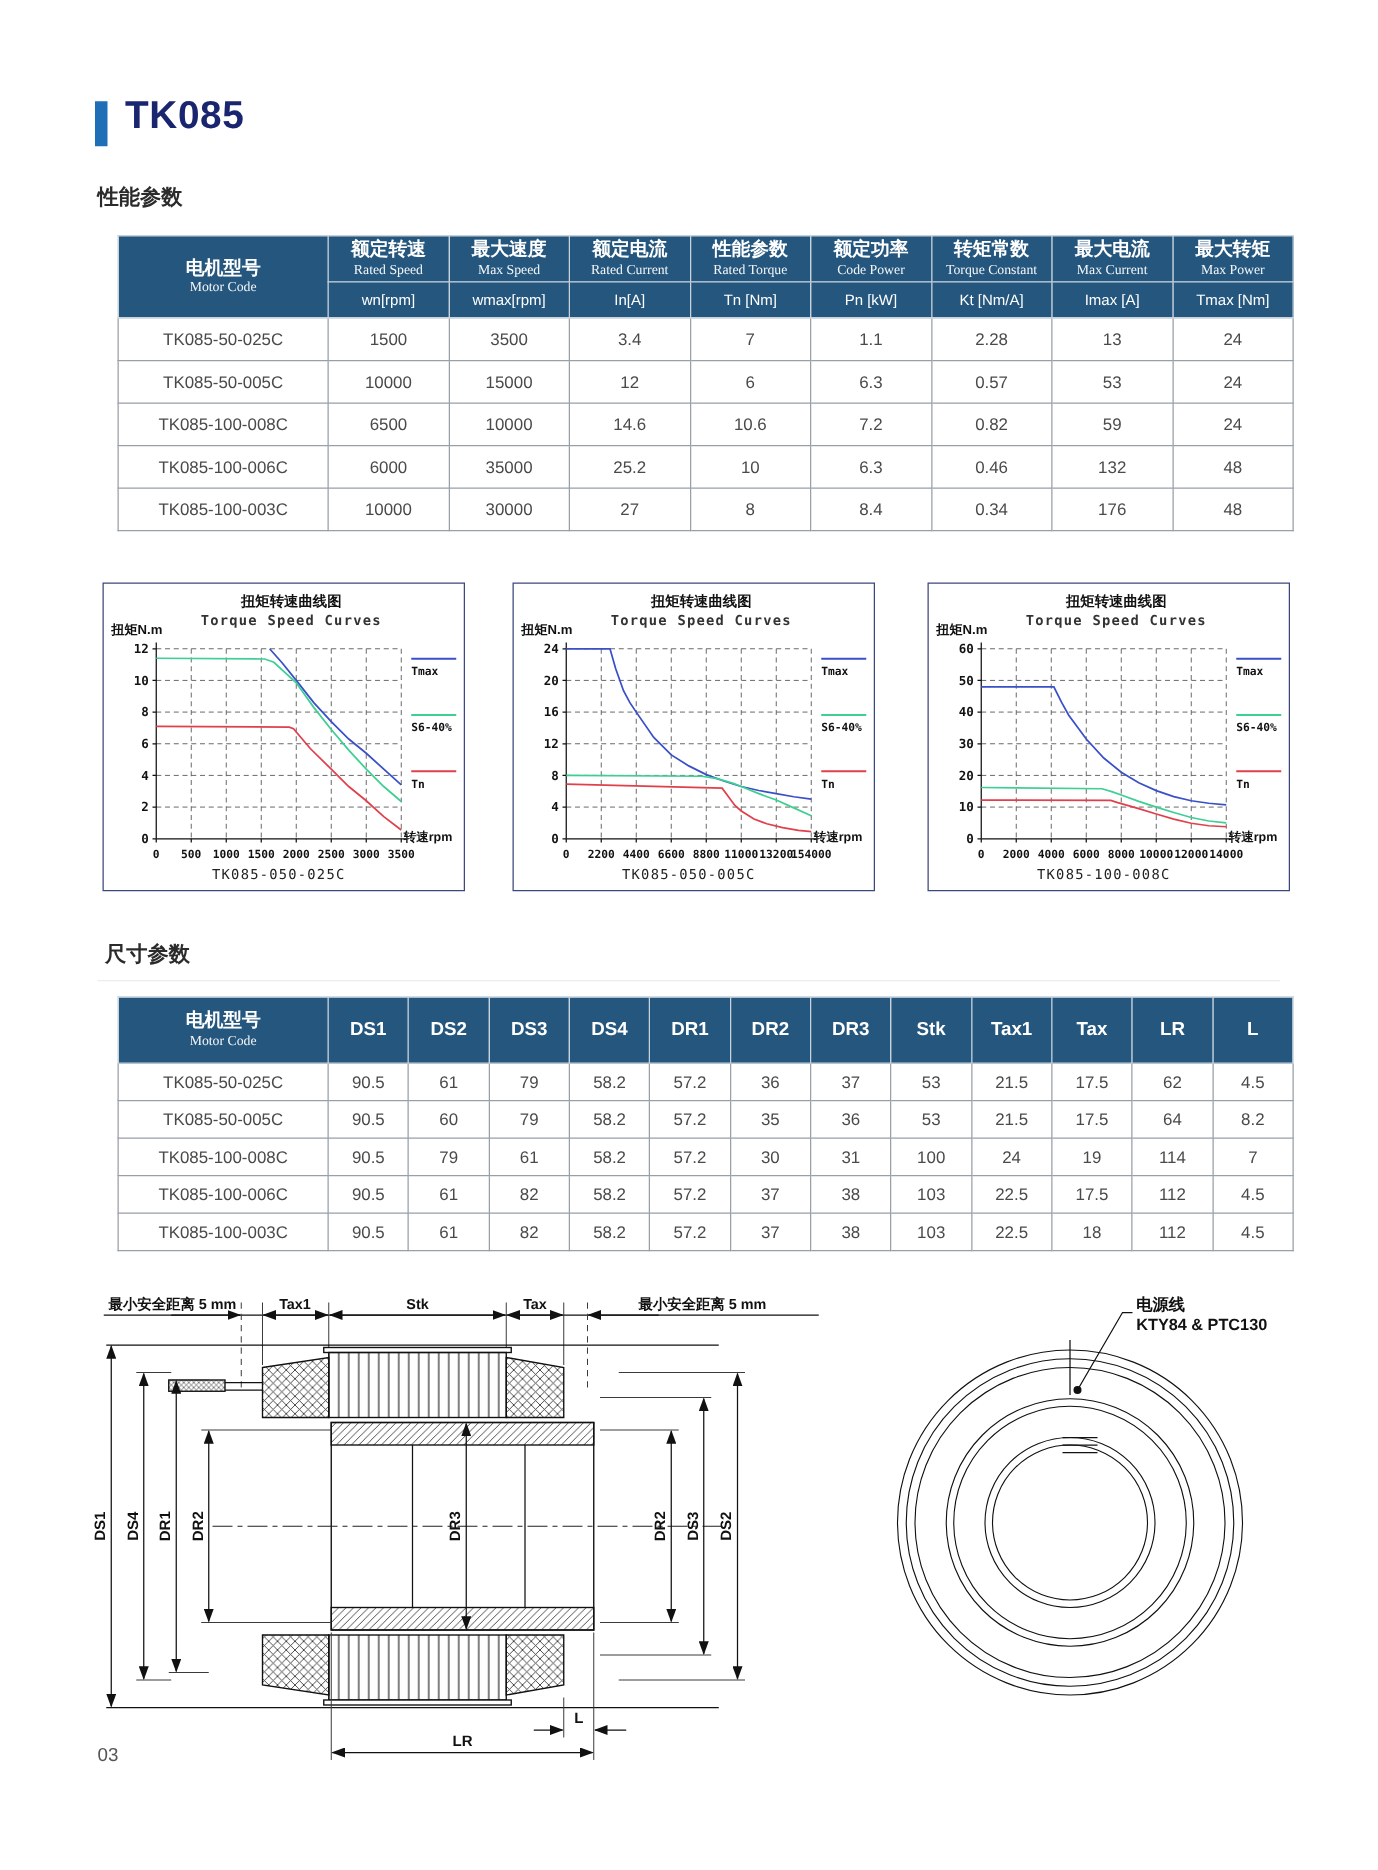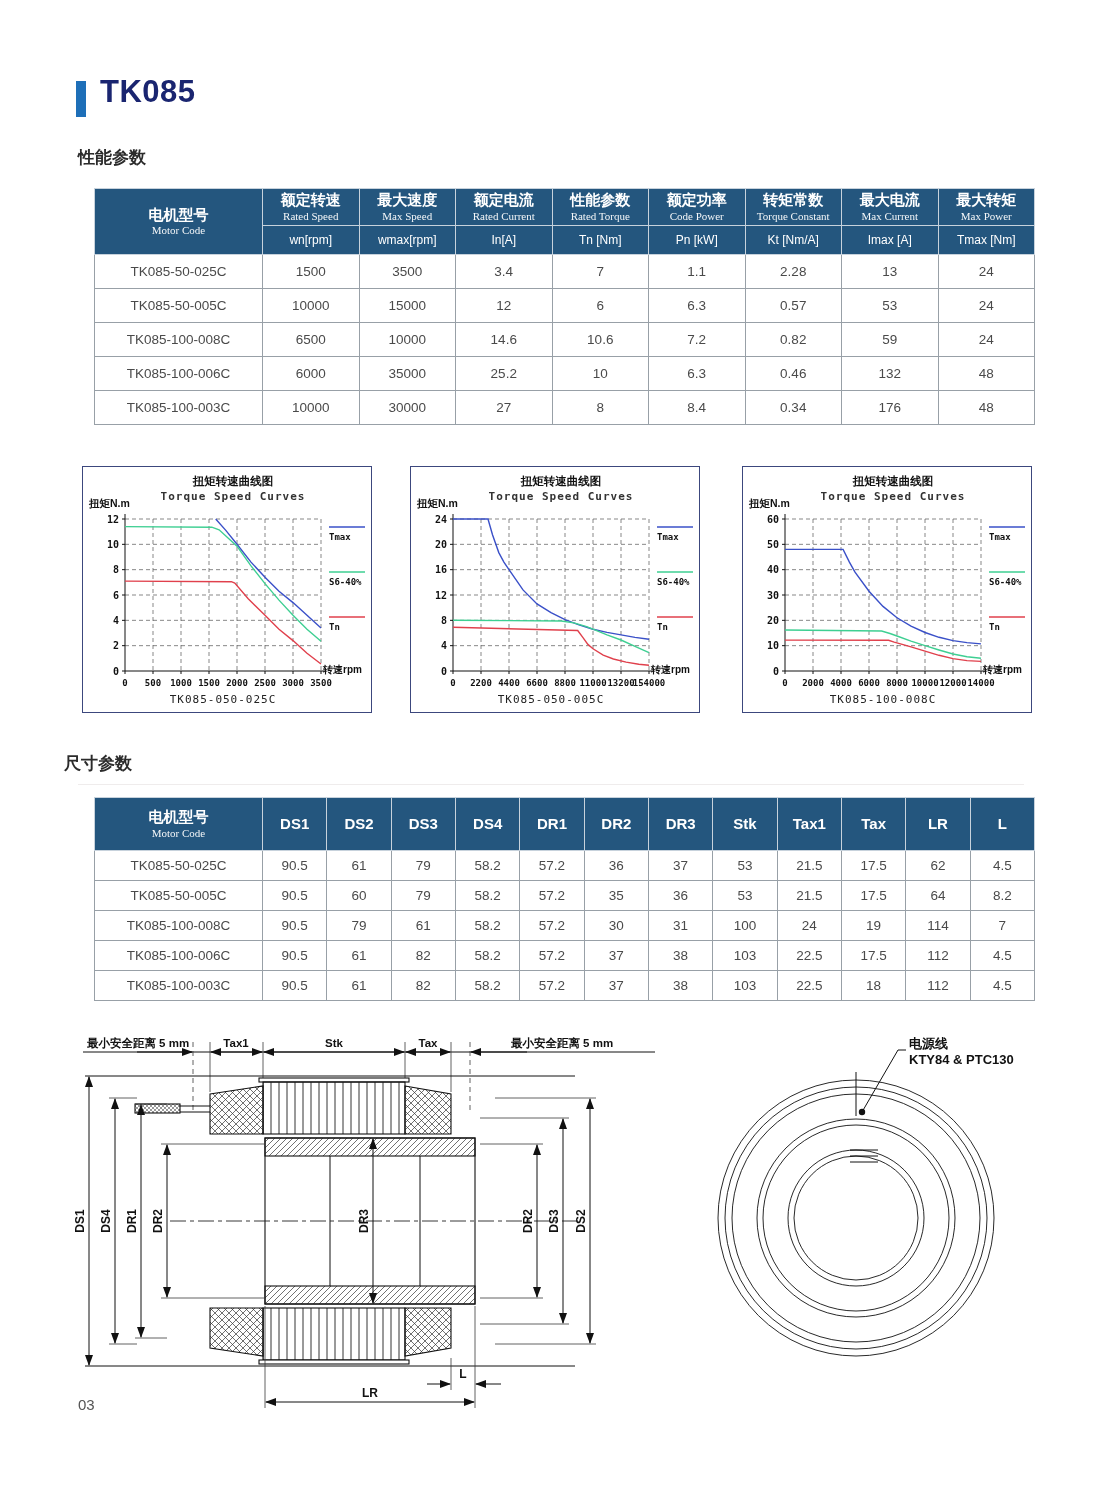--- a/index.html
+++ b/index.html
@@ -370,21 +370,21 @@
         <line x1="246" y1="150" x2="282" y2="150" stroke="#E0404C" stroke-width="1.7"></line>
         <text x="246" y="163" class="lglab">Tn</text>
         <text x="150" y="18" class="ctitle">扭矩转速曲线图</text>
         <text x="150" y="33" class="csub">Torque Speed Curves</text>
         <text x="6" y="40" class="cylab">扭矩N.m</text>
         <text x="240" y="206" class="cxlab">转速rpm</text>
         <text x="140" y="236" class="ccap">TK085-100-008C</text>
       </svg>
     </div>
 
-  <div class="section-heading" style="left:64px;top:752px;">尺寸参数</div>
+  <div class="section-heading" style="left:84px;top:752px;">尺寸参数</div>
   <div class="sec-rule" style="left:78px;top:784px;width:946px;"></div>
 
   <div class="tbl-wrap" style="top:797px;">
     <table class="dim">
         <colgroup>
           <col style="width: 168px;">
           <col style="width: 64.3333px;">
           <col style="width: 64.3333px;">
           <col style="width: 64.3333px;">
           <col style="width: 64.3333px;">

